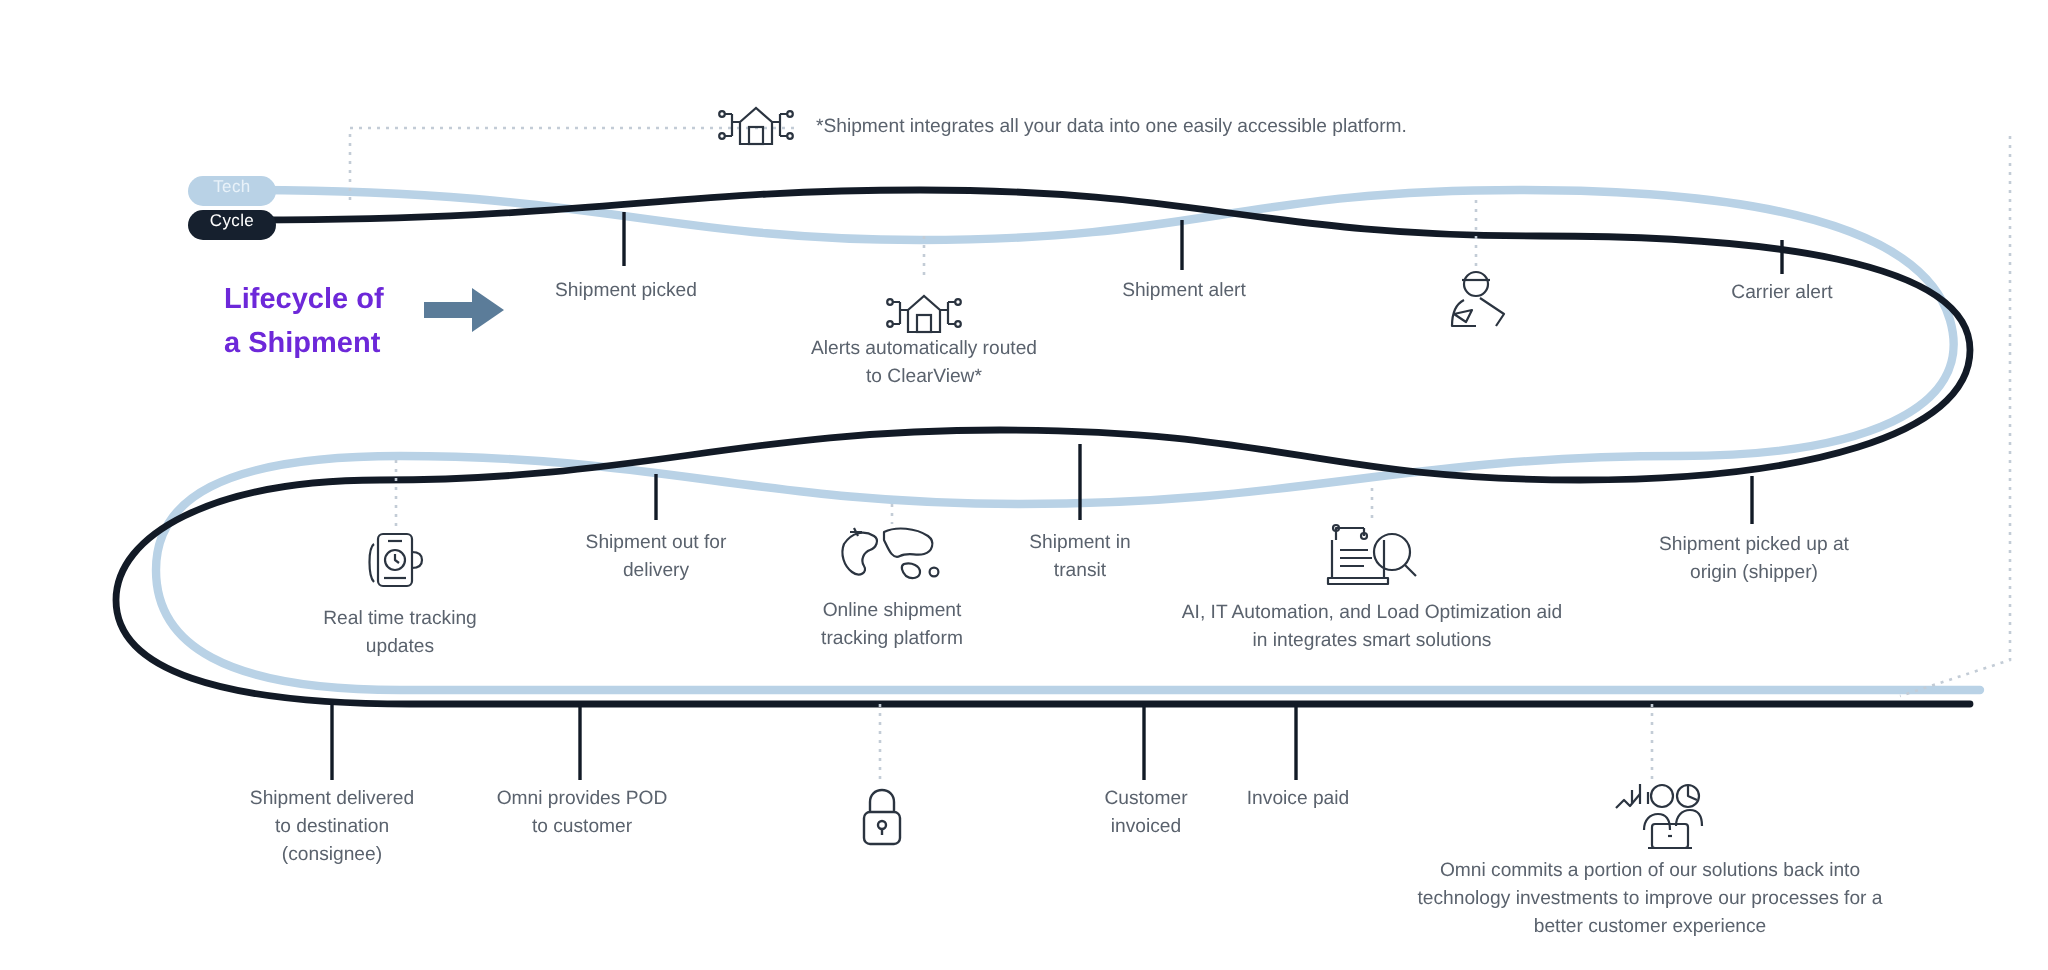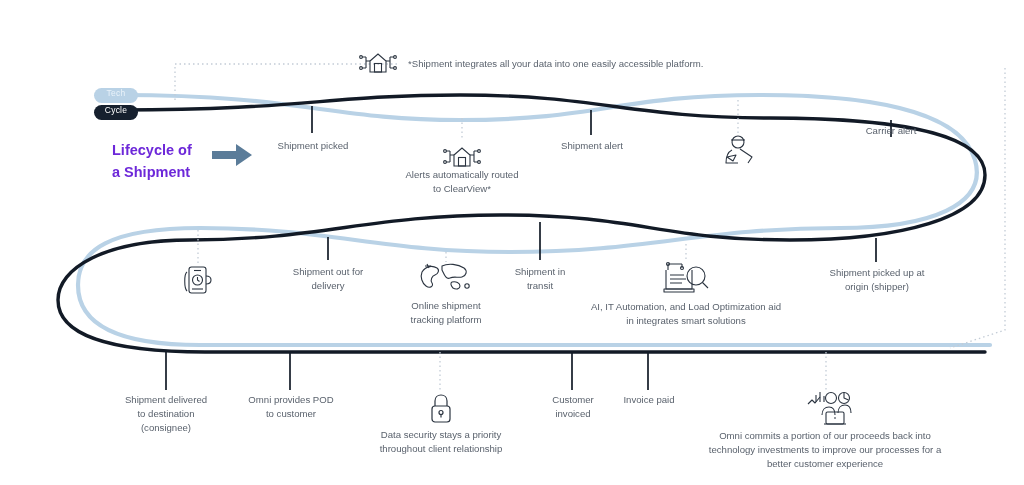--- a/index.html
+++ b/index.html
@@ -116,21 +116,21 @@
       <circle cx="3" cy="11" r="1.4"></circle>
         <circle cx="3" cy="22" r="1.4"></circle>
       <circle cx="37" cy="11" r="1.4"></circle>
         <circle cx="37" cy="22" r="1.4"></circle>
     </svg>
   </div>
   <div class="note-txt" style="left:408px;top:57px;width:330px;">*Shipment integrates all your data into one easily accessible platform.</div>
 
   <div class="lbl" style="left:252px;top:139px;width:122px;">Shipment picked</div>
   <div class="lbl" style="left:532px;top:139px;width:120px;">Shipment alert</div>
-  <div class="lbl" style="left:833px;top:124px;width:116px;">Carrier alert</div>
+  <div class="lbl" style="left:833px;top:140px;width:116px;">Carrier alert</div>
 
   <div class="icon" style="left:440px;top:140px;">
     <svg width="44" height="32" viewBox="0 0 40 32" fill="none" stroke="#2b3440" stroke-width="1.1">
       <path d="M12,15 L20,8 L28,15 L28,26 L12,26 Z"></path>
       <rect x="16.5" y="17.5" width="7" height="8.5"></rect>
       <path d="M12,15 L8,15 M8,11 L8,22 M8,11 L4,11 M8,22 L4,22"></path>
       <path d="M28,15 L32,15 M32,11 L32,22 M32,11 L36,11 M32,22 L36,22"></path>
       <circle cx="3" cy="11" r="1.4"></circle>
         <circle cx="3" cy="22" r="1.4"></circle>
       <circle cx="37" cy="11" r="1.4"></circle>
@@ -161,20 +161,22 @@
     <svg width="34" height="36" viewBox="0 0 34 36" fill="none" stroke="#2b3440" stroke-width="1.1" stroke-linejoin="round">
       <rect x="7" y="3" width="17" height="26" rx="2.5"></rect>
       <path d="M12,6.5 L19,6.5"></path>
       <circle cx="15.5" cy="16" r="5"></circle>
       <path d="M15.5,13 L15.5,16 L17.5,17.5"></path>
       <path d="M10,25 L21,25"></path>
       <path d="M24,12 C28,12 29,14 29,16 C29,18 28,20 24,20"></path>
       <path d="M5,8 C2,10 2,24 5,27"></path>
     </svg>
   </div>
+  <div class="tech-note" style="left:150px;top:303px;width:100px;">Real time tracking
+updates</div>
 
   <div class="icon" style="left:418px;top:260px;">
     <svg width="56" height="34" viewBox="0 0 56 34" fill="none" stroke="#2b3440" stroke-width="1.1" stroke-linejoin="round">
       <path d="M4,12 C8,6 14,5 19,8 C22,10 20,14 17,15 C14,16 12,20 14,23 C16,26 12,29 8,26 C4,23 2,17 4,12 Z"></path>
       <path d="M24,6 C30,3 40,4 46,8 C50,11 48,16 44,17 C40,18 36,16 32,18 C28,20 26,14 24,10 Z"></path>
       <path d="M34,22 C38,21 42,23 42,26 C42,29 38,30 35,28 C33,26 32,23 34,22 Z"></path>
       <circle cx="49" cy="26" r="2.2"></circle>
       <path d="M9,4 L11,8 M7,6 L13,6"></path>
     </svg>
   </div>
@@ -206,34 +208,32 @@
   <div class="lbl" style="left:608px;top:393px;width:82px;">Invoice paid</div>
 
   <div class="icon" style="left:428px;top:393px;">
     <svg width="26" height="34" viewBox="0 0 26 34" fill="none" stroke="#2b3440" stroke-width="1.2" stroke-linejoin="round">
       <path d="M7,13 L7,8 C7,4.5 9.5,2 13,2 C16.5,2 19,4.5 19,8 L19,13"></path>
       <rect x="4" y="13" width="18" height="16" rx="3"></rect>
       <circle cx="13" cy="19.5" r="2"></circle>
       <path d="M13,21.5 L13,24.5"></path>
     </svg>
   </div>
-  <div class="tech-note" style="left:362px;top:428px;width:158px;">Data security stays a priority
-throughout client relationship</div>
 
   <div class="icon" style="left:806px;top:391px;">
     <svg width="48" height="36" viewBox="0 0 48 36" fill="none" stroke="#2b3440" stroke-width="1.1" stroke-linejoin="round">
       <path d="M10,11 L10,4 M14,11 L14,1 M18,11 L18,5"></path>
       <path d="M2,13 L6,9 L9,12 L14,6"></path>
       <circle cx="25" cy="7" r="5.5"></circle>
       <circle cx="38" cy="7" r="5.5"></circle>
       <path d="M38,1.5 L38,7 L42.5,9"></path>
       <path d="M32,22 C32,17 35,14 39,14 C43,14 45,17 45,22"></path>
       <path d="M16,24 C16,19 19,16 23,16 C27,16 29,19 29,24"></path>
       <rect x="20" y="21" width="18" height="12" rx="1.5"></rect>
       <path d="M18,33 L40,33"></path>
       <path d="M28,27 L30,27"></path>
     </svg>
   </div>
-  <div class="tech-note" style="left:700px;top:429px;width:250px;">Omni commits a portion of our proceeds back into
+  <div class="tech-note" style="left:700px;top:429px;width:250px;">Omni commits a portion of our solutions back into
 technology investments to improve our processes for a
 better customer experience</div>
 
 </div>
 
 </body></html>

